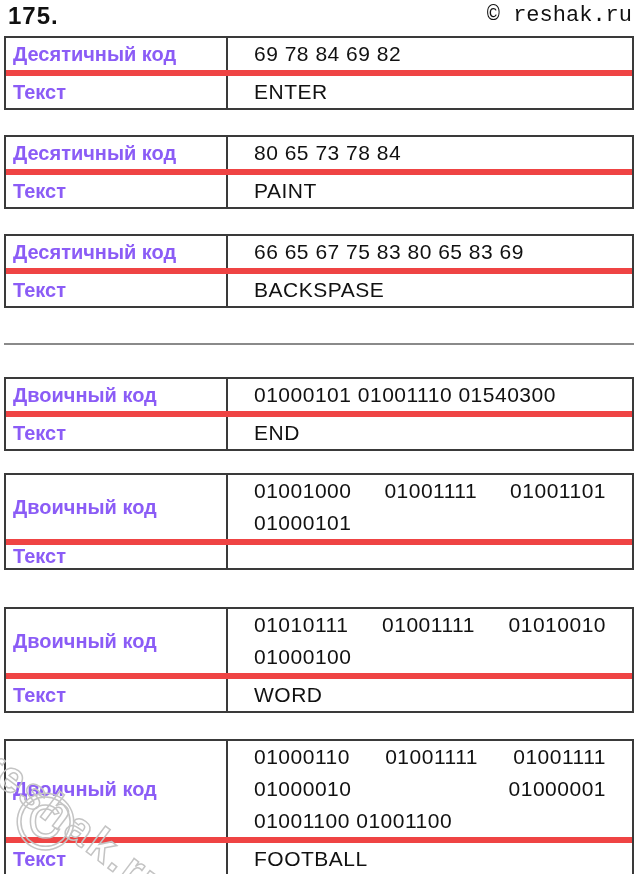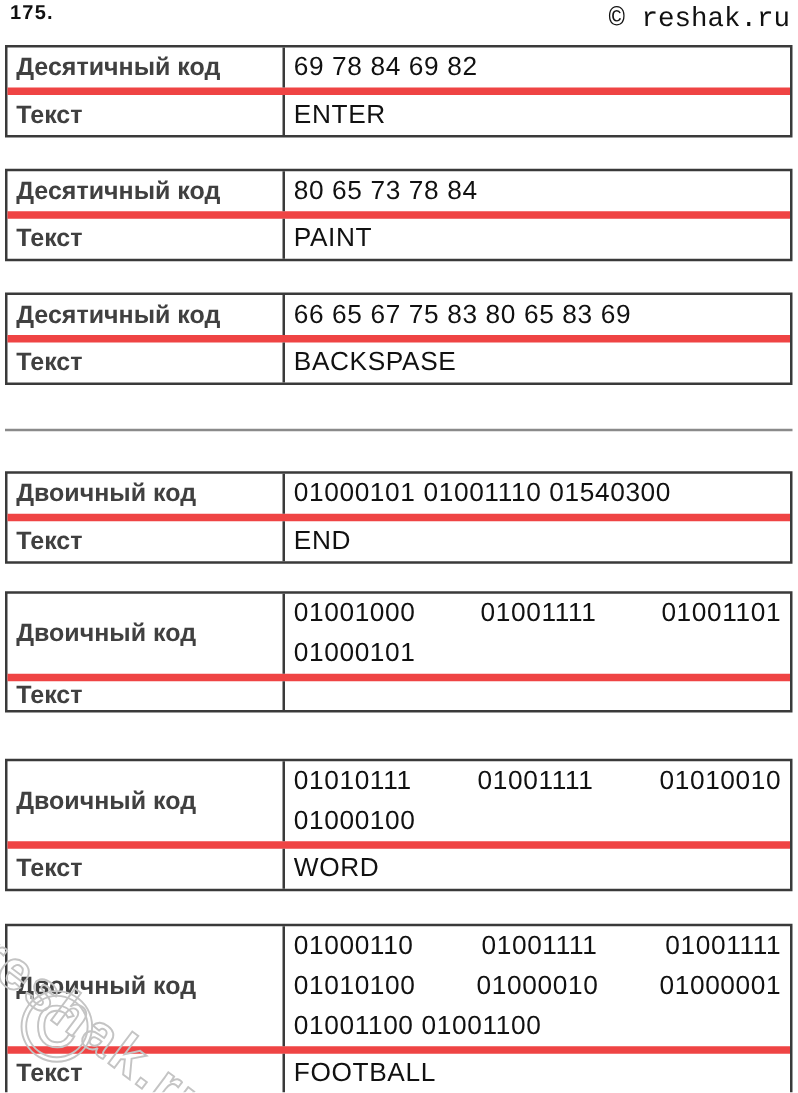--- a/index.html
+++ b/index.html
@@ -9,21 +9,21 @@
     height: 874px;
     background: #ffffff;
     overflow: hidden;
     font-family: "Liberation Sans", sans-serif;
     color: #111111;
   }
   .hdr-num {
     position: absolute;
     left: 8px;
     top: 2px;
-    font-size: 16px;
+    font-size: 24px;
     font-weight: 800;
     letter-spacing: 1px;
     color: #111111;
   }
   .hdr-copy {
     position: absolute;
     right: 6px;
     top: 3px;
     font-family: Liberation Mono, monospace;
     font-size: 22px;
@@ -42,25 +42,25 @@
   .label-cell {
     width: 222px;
     flex: none;
     border-right: 2px solid #3a3a3a;
     display: flex;
     align-items: center;
     padding-left: 7px;
     box-sizing: border-box;
     font-weight: 700;
     font-size: 20px;
-    color: #404040;
+    color: #8b5cf6;
   }
   .value-cell {
     flex: 1;
-    padding: 0 7px;
+    padding: 0 26px;
     font-size: 21px;
     color: #111111;
     min-width: 0;
   }
   .code-line { line-height: 32px; white-space: nowrap; letter-spacing: 0.5px; }
   .code-line.justified { display: flex; justify-content: space-between; gap: 24px; }
   .code-line.justified span { flex: none; }
   .text-row .value-cell {
     line-height: 32px;
     letter-spacing: 0.5px;
@@ -199,21 +199,20 @@
       <div class="tbl" style="top: 739px;">
         <div class="row code-row">
           <div class="label-cell">Двоичный код</div>
           <div class="value-cell">
             <div class="code-line justified">
               <span>01000110</span>
               <span>01001111</span>
               <span>01001111</span>
             </div>
             <div class="code-line justified">
-              <span>01010100</span>
               <span>01000010</span>
               <span>01000001</span>
             </div>
             <div class="code-line">01001100 01001100</div>
           </div>
         </div>
         <div class="row text-row">
           <div class="label-cell">Текст</div>
           <div class="value-cell">FOOTBALL</div>
         </div>

